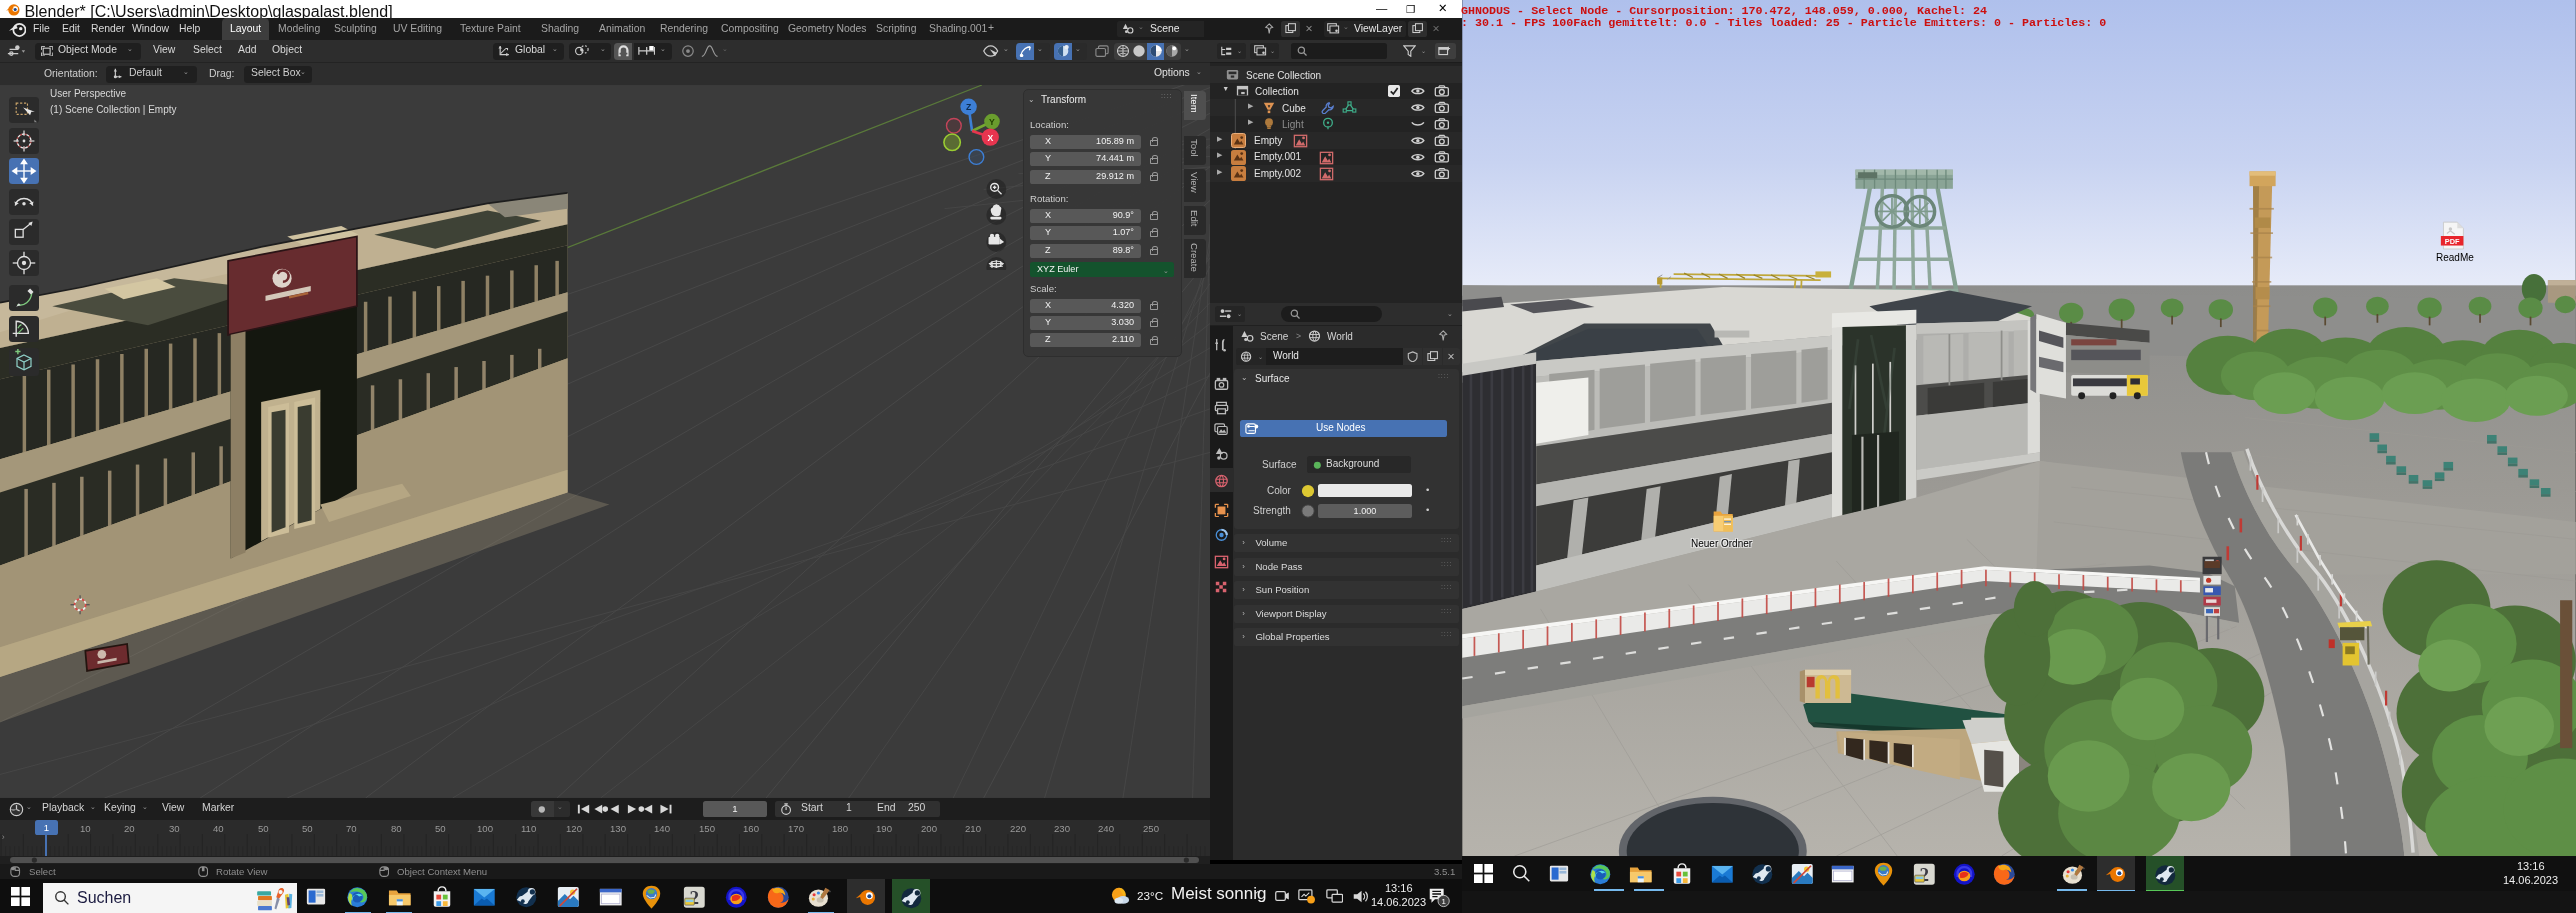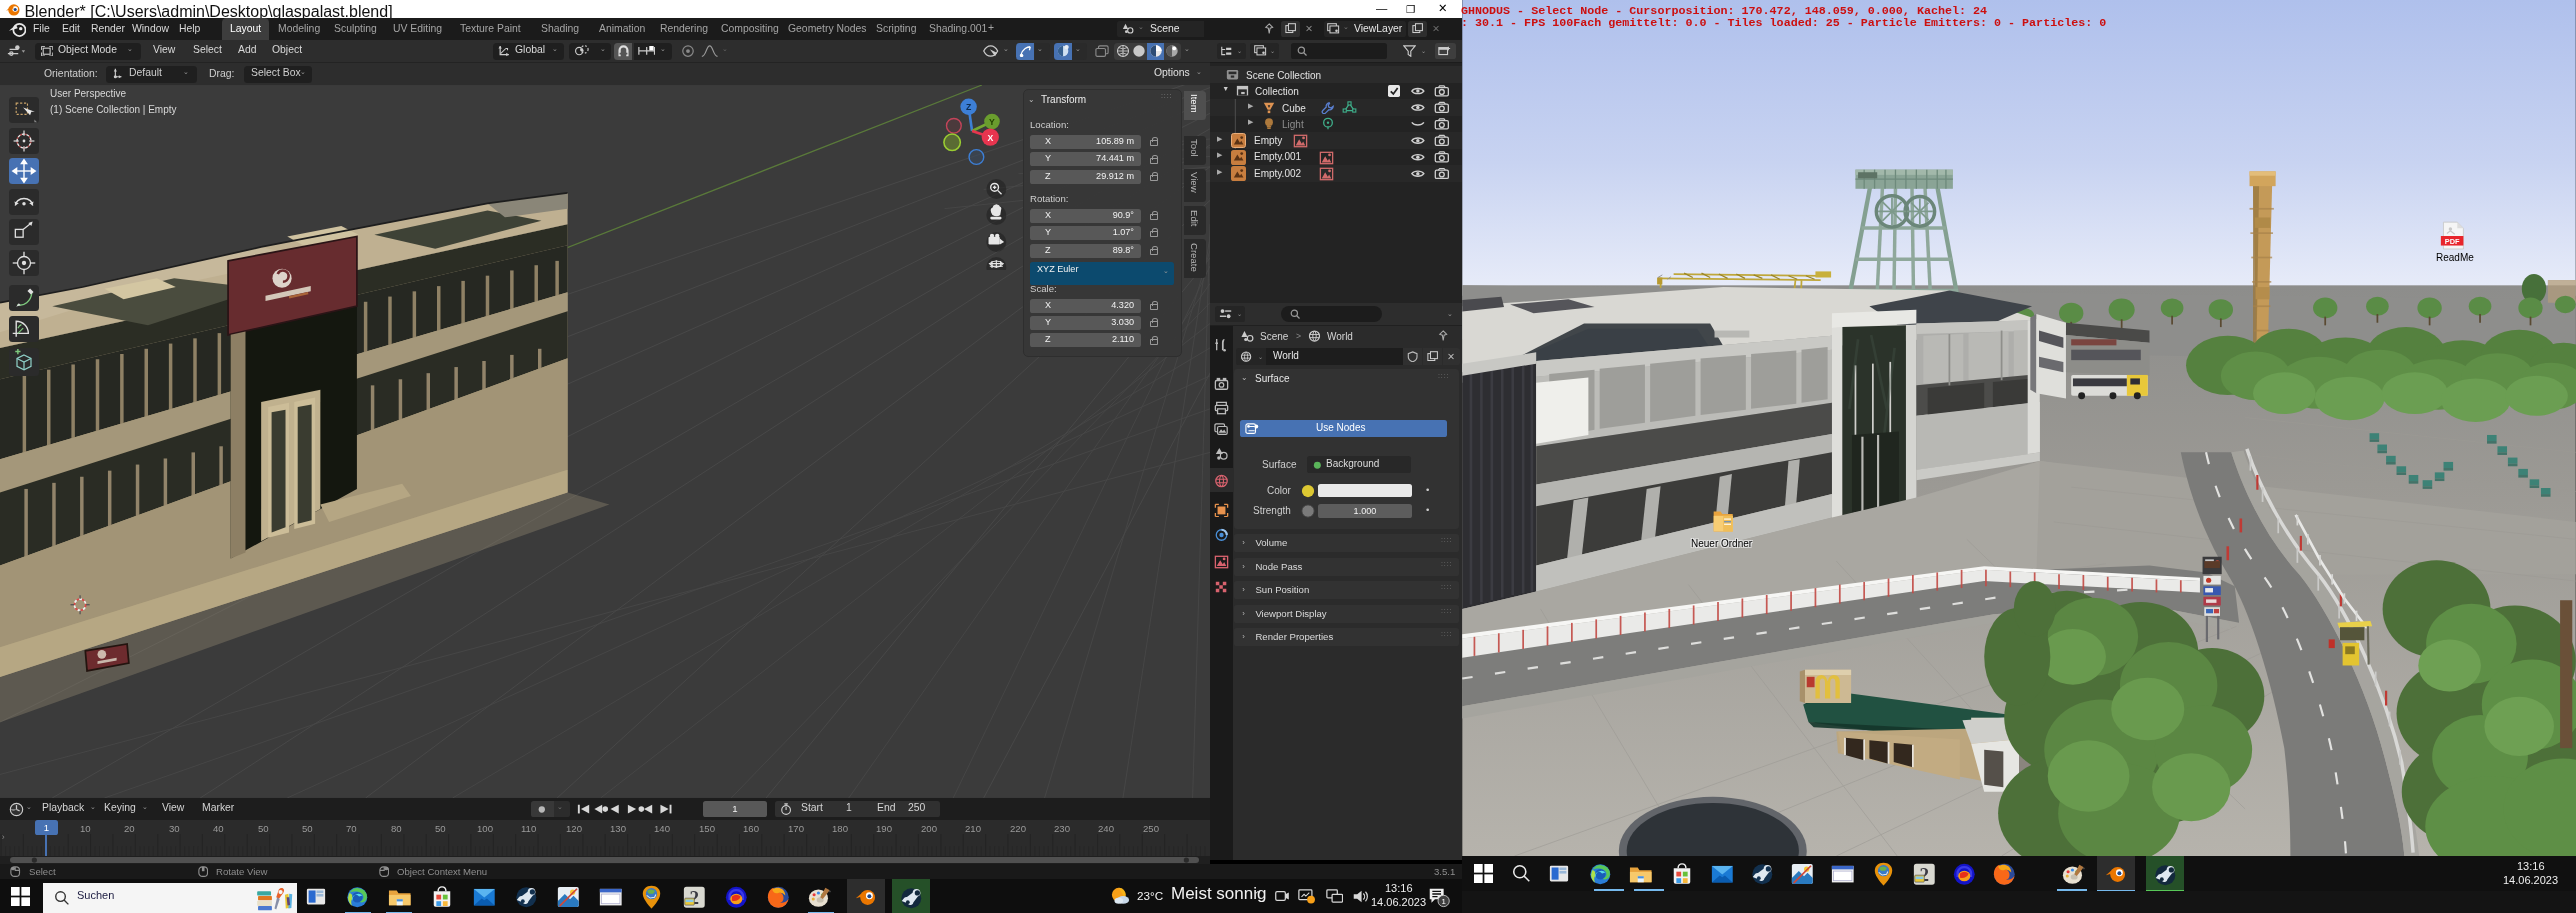--- a/index.html
+++ b/index.html
@@ -472,21 +472,21 @@
     <span style="position:absolute;left:15px">Y</span>
     <span style="position:absolute;right:7px">1.07°</span>
   </div>
 <div class="fld" style="left:1030px;top:244px;width:111px;height:14px">
     <span style="position:absolute;left:15px">Z</span>
     <span style="position:absolute;right:7px">89.8°</span>
   </div>
 <div class="lock" style="left:1150px;top:214px"></div>
 <div class="lock" style="left:1150px;top:231px"></div>
 <div class="lock" style="left:1150px;top:249px"></div>
-<div class="fld" style="left:1030px;top:262px;width:144px;height:23px;background:#0c4a6e">
+<div class="fld" style="left:1030px;top:262px;width:144px;height:15px;background:#14532d">
     <span style="position:absolute;left:7px;top:0.9px">XYZ Euler</span>
     <span style="position:absolute;right:5.2px;top:1.7px;color:#999;font-size:7px">⌄</span>
   </div>
 <span class="tx" style="left:1030px;top:283px;color:#cfcfcf;font-size:9.6px">Scale:</span>
 <div class="fld" style="left:1030px;top:299px;width:111px;height:14px">
     <span style="position:absolute;left:15px">X</span>
     <span style="position:absolute;right:7px">4.320</span>
   </div>
 <div class="fld" style="left:1030px;top:316px;width:111px;height:14px">
     <span style="position:absolute;left:15px">Y</span>
@@ -818,21 +818,21 @@
       <span style="position:absolute;left:21px;top:2.6px">Sun Position</span>
       <span style="position:absolute;right:7px;top:1.7px;color:#777;font-size:7px;letter-spacing:0.9px">::::</span>
     </div>
  <div class="panel" style="left:24.4px;top:302px;width:225px;height:18.3px">
       <span style="position:absolute;left:7.8px;top:4.4px;color:#bbb;font-size:7.8px">›</span>
       <span style="position:absolute;left:21px;top:2.6px">Viewport Display</span>
       <span style="position:absolute;right:7px;top:1.7px;color:#777;font-size:7px;letter-spacing:0.9px">::::</span>
     </div>
  <div class="panel" style="left:24.4px;top:325px;width:225px;height:18.3px">
       <span style="position:absolute;left:7.8px;top:4.4px;color:#bbb;font-size:7.8px">›</span>
-      <span style="position:absolute;left:21px;top:2.6px">Render Properties</span>
+      <span style="position:absolute;left:21px;top:2.6px">Global Properties</span>
       <span style="position:absolute;right:7px;top:1.7px;color:#777;font-size:7px;letter-spacing:0.9px">::::</span>
     </div>
 </div>
 
 <div class="a" style="left:0;top:798px;width:1210px;height:66px;background:#2a2a2a">
  <div class="a" style="left:0;top:0;width:1210px;height:22px;background:#1d1d1d;color:#d5d5d5;font-size:10.4px">
   <svg class="a" style="left:8.7px;top:3.5px" width="15" height="15" viewBox="0 0 17 17">
         <circle cx="8.5" cy="8.5" r="7" fill="#2f2f2f" stroke="#ccc" stroke-width="1.3"></circle>
         <path d="M8.5 8.5 a 7 7 0 0 1 -7 0 Z" fill="#ccc"></path>
         <line x1="8.5" y1="8.5" x2="8.5" y2="3.5" stroke="#ccc" stroke-width="1.4"></line>
@@ -1219,21 +1219,21 @@
       <rect x="0" y="0" width="10" height="10" fill="#fff"></rect>
       <rect x="12" y="0" width="10" height="10" fill="#fff"></rect>
       <rect x="0" y="12" width="10" height="10" fill="#fff"></rect>
       <rect x="12" y="12" width="10" height="10" fill="#fff"></rect>
     </svg>
  <div class="a" style="left:43px;top:3.5px;width:254px;height:31px;background:#f5f5f5"></div>
  <svg class="a" style="left:54px;top:11.3px" width="15.7" height="15.7" viewBox="0 0 18 18">
       <circle cx="7.5" cy="7.5" r="5.5" fill="none" stroke="#333" stroke-width="1.6"></circle>
       <line x1="11.5" y1="11.5" x2="16.5" y2="16.5" stroke="#333" stroke-width="1.6"></line>
     </svg>
- <span class="tx" style="left:77px;top:10.4px;font-size:11px;color:#1b1b40">Suchen</span>
+ <span class="tx" style="left:77px;top:10.4px;font-size:16px;color:#1b1b40">Suchen</span>
  <svg class="a" style="left:256px;top:7px" width="37" height="26" viewBox="0 0 42 30">
   <rect x="1" y="6" width="16" height="5" rx="1" fill="#3aa8a0"></rect>
       <rect x="2" y="11.5" width="16" height="5" rx="1" fill="#e07820"></rect>
       <rect x="1" y="17" width="17" height="6" rx="1" fill="#e8e0c8"></rect>
       <rect x="2" y="23" width="16" height="5" rx="1" fill="#4a78d0"></rect>
   <path d="M26 4 c4-4 8 0 5 4 l-5 7 -3-2 Z" fill="#e8622a"></path>
       <path d="M24 13 l3 2 -4 12 -2-1 Z" fill="#8890a8"></path>
       <circle cx="28" cy="7" r="2.4" fill="#f5f5f5"></circle>
   <path d="M33 10 l4-1 2 16 -5 1 Z" fill="#e8c832"></path>
       <path d="M38 9 l3.5 0.5 -1 16 -3.5 0.5 Z" fill="#58b0e0"></path>

